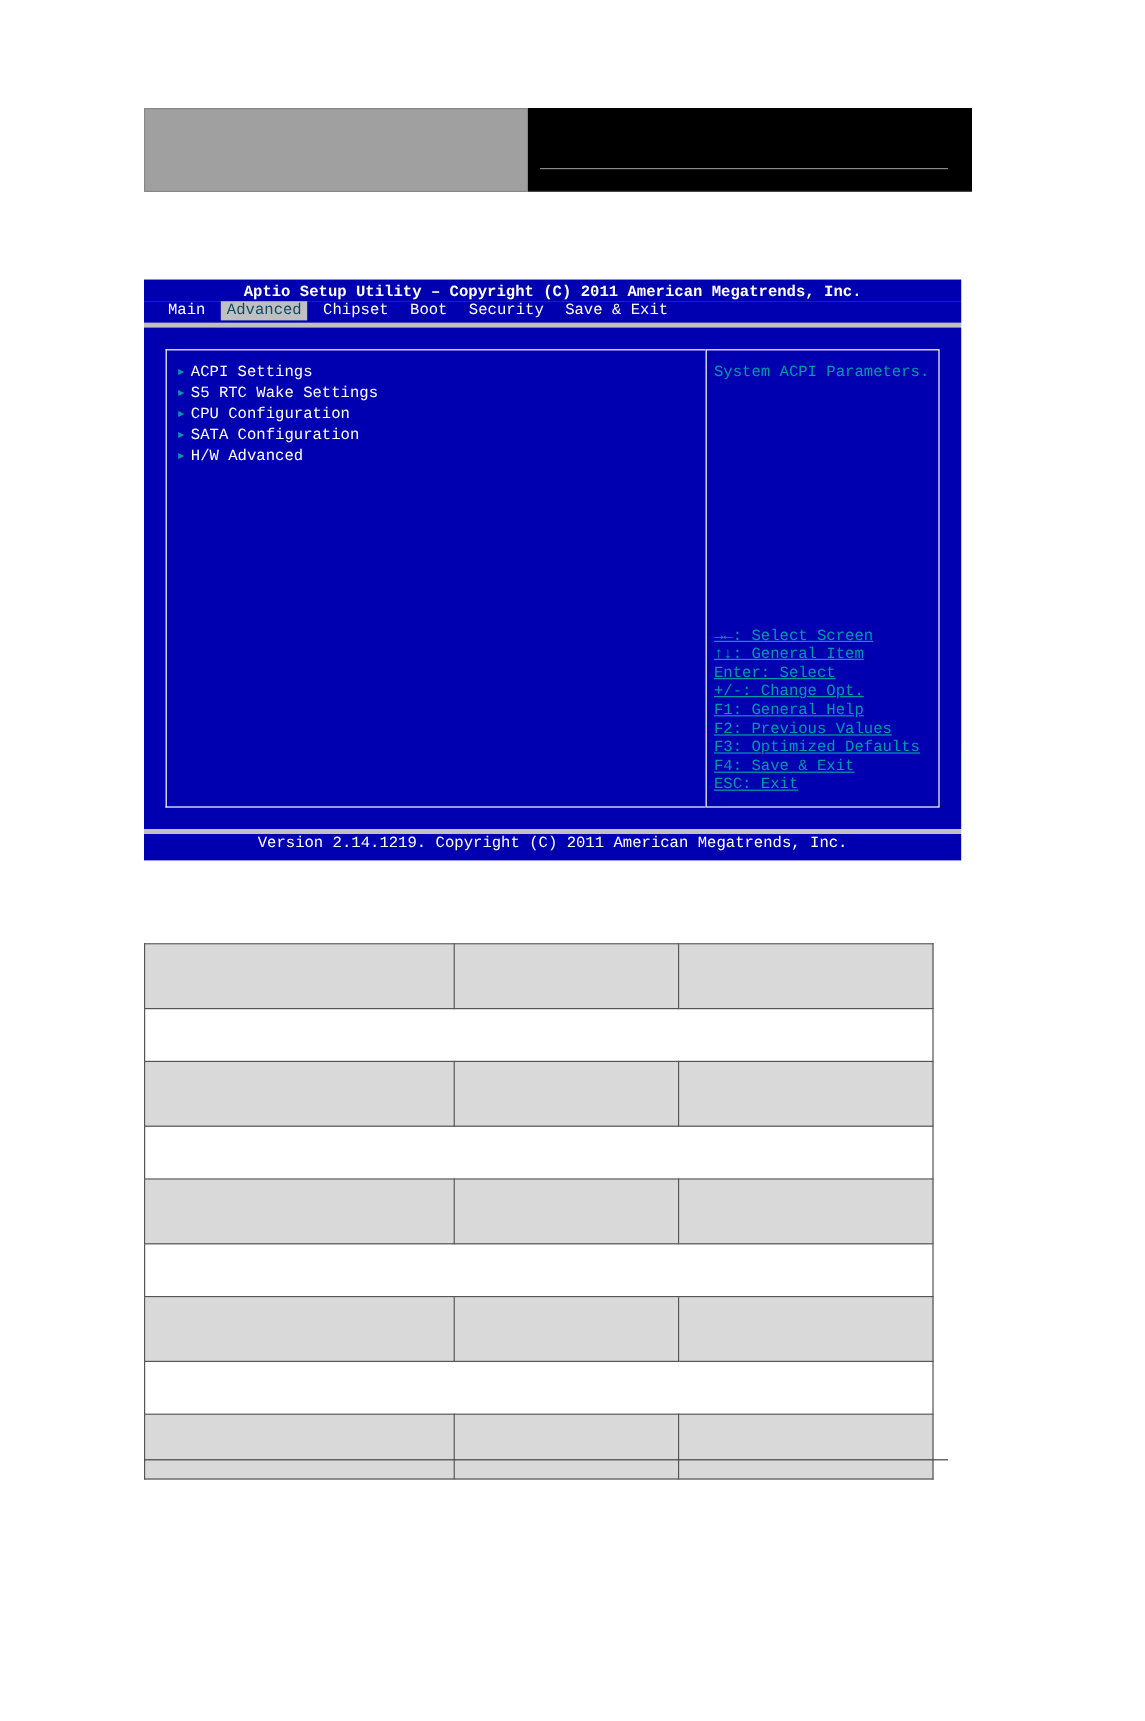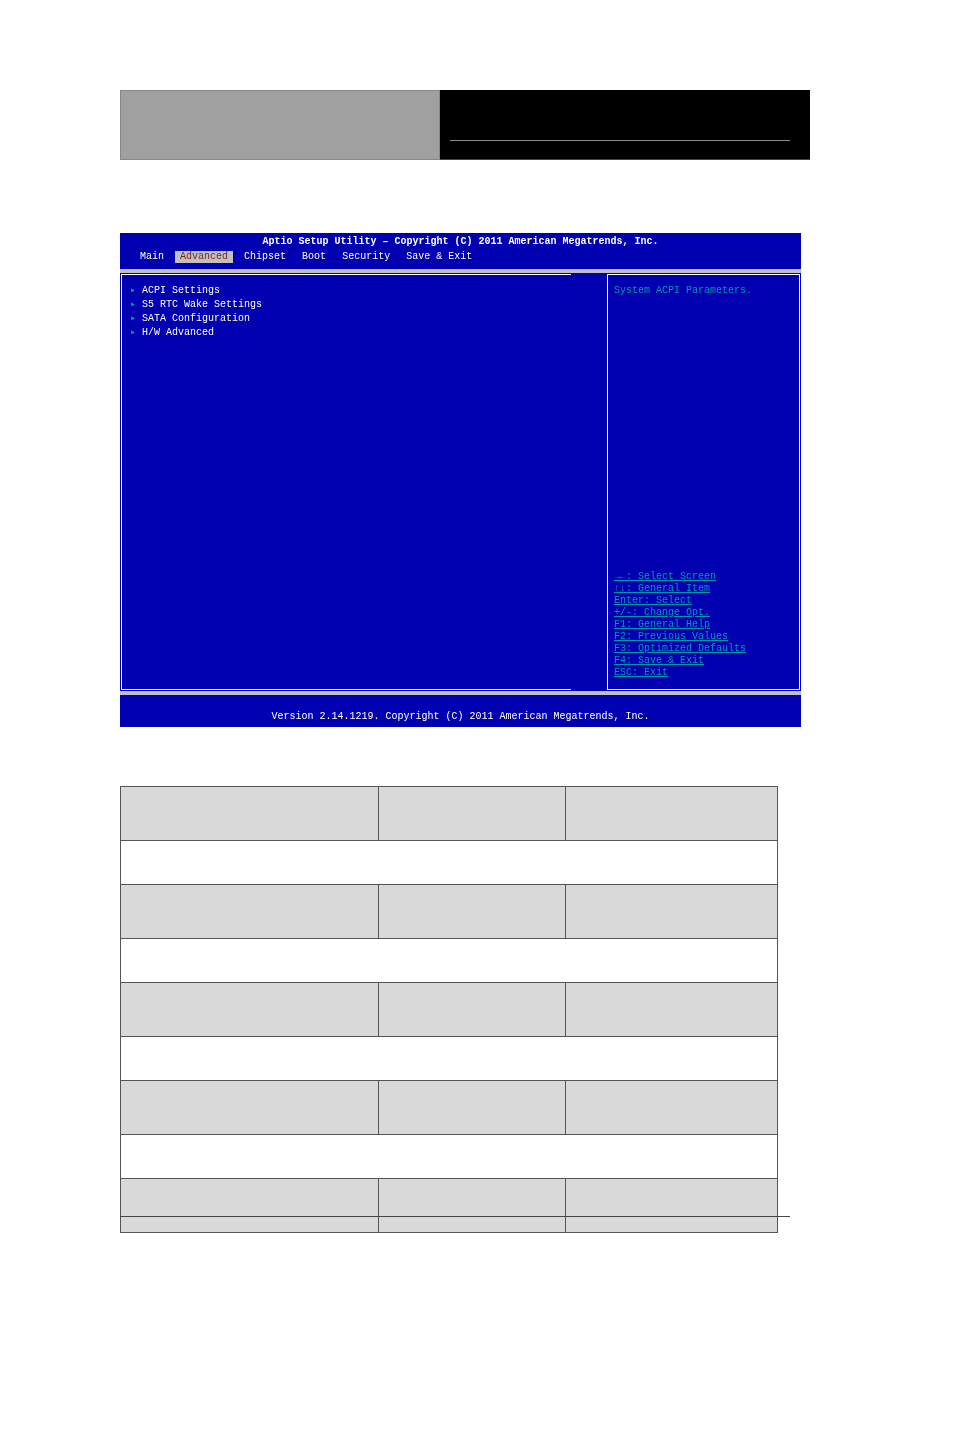--- a/index.html
+++ b/index.html
@@ -43,21 +43,21 @@
 
   
   .bios-box {
     position: absolute;
     top: 233px;
     left: 120px;
     width: 681px;
     height: 388px;
     background: #c0c0c0;
     font-family: "Courier New", monospace;
-    font-size: 10px;
+    font-size: 13px;
     line-height: 1.2;
   }
   .bios-title {
     background: #0000b0;
     color: #ffffff;
     text-align: center;
     padding: 3px 0 0 0;
     height: 18px;
     font-weight: bold;
   }
@@ -66,28 +66,27 @@
     color: #ffffff;
     padding: 0 15px 3px 15px;
     height: 18px;
   }
   .bios-tab {
     display: inline-block;
     padding: 0 5px;
   }
   .bios-tab.active {
     background: #c0c0c0;
-    color: #7f1d1d;
+    color: #0c4a6e;
   }
   .bios-body {
     display: flex;
     height: 418px;
     background: #0000b0;
-    padding: 1px;
-    gap: 36px;
+    padding: 18px;
   }
   .bios-left {
     width: 450px;
     background: #0000b0;
     padding: 10px 8px;
     color: #ffffff;
     border: 1px solid #ffffff;
     border-right: none;
   }
   .bios-right {
@@ -114,21 +113,21 @@
   }
   .bios-help-bottom {
     color: #0099aa;
     margin-top: 120px;
     text-decoration: underline;
   }
   .bios-footer {
     background: #0000b0;
     color: #ffffff;
     text-align: center;
-    padding: 16px 0;
+    padding: 0 0;
     height: 22px;
   }
   .bios-grey-strip {
     height: 4px;
     background: #c0c0c0;
   }
 
   
   .settings-table {
     position: absolute;
@@ -180,20 +179,21 @@
     <span class="bios-tab">Chipset</span>
     <span class="bios-tab">Boot</span>
     <span class="bios-tab">Security</span>
     <span class="bios-tab">Save &amp; Exit</span>
   </div>
   <div class="bios-grey-strip"></div>
   <div class="bios-body">
     <div class="bios-left">
       <div class="menu-item"><span class="menu-arrow">▸</span><span>ACPI Settings</span></div>
       <div class="menu-item"><span class="menu-arrow">▸</span><span>S5 RTC Wake Settings</span></div>
+      <div class="menu-item"><span class="menu-arrow">▸</span><span>CPU Configuration</span></div>
       <div class="menu-item"><span class="menu-arrow">▸</span><span>SATA Configuration</span></div>
       <div class="menu-item"><span class="menu-arrow">▸</span><span>H/W Advanced</span></div>
     </div>
     <div class="bios-right">
       <div class="bios-help-top">System ACPI Parameters.</div>
       <div class="bios-help-bottom">
         <div>→←: Select Screen</div>
         <div>↑↓: General Item</div>
         <div>Enter: Select</div>
         <div>+/-: Change Opt.</div>

